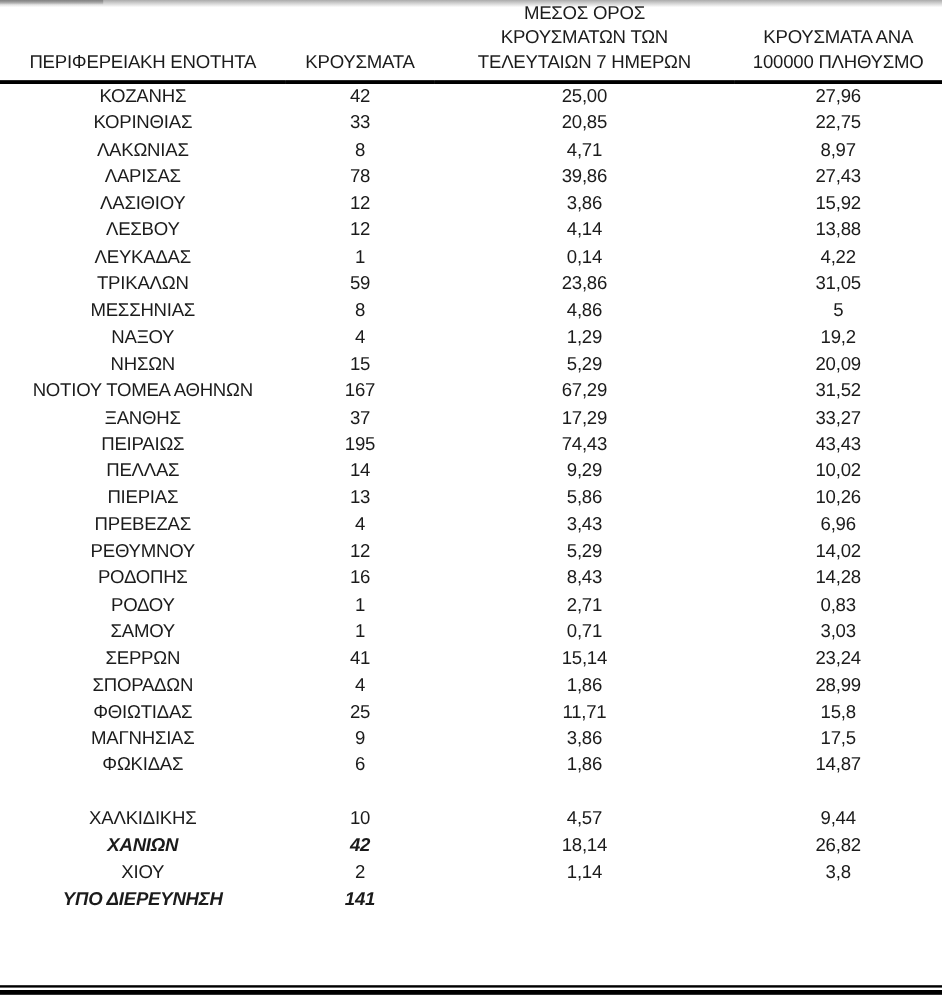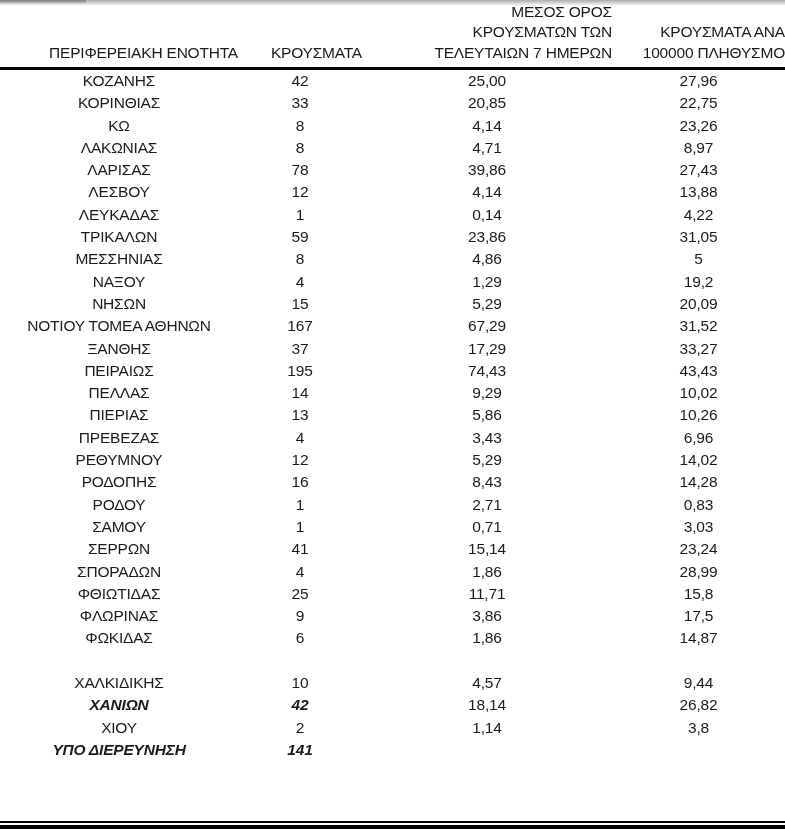--- a/index.html
+++ b/index.html
@@ -45,21 +45,20 @@
     overflow: hidden;
   }
   thead th {
     height: 63px;
     vertical-align: bottom;
     font-weight: normal;
     line-height: 20.5px;
     padding-bottom: 4px;
     white-space: pre-line;
     border-bottom: 3px solid #000000;
-    text-align: right;
   }
   tbody td {
     height: 22.3px;
     line-height: 22.3px;
     white-space: nowrap;
   }
   th:nth-child(4), td:nth-child(4) { }
   tr.emph td:nth-child(1),
   tr.emph td:nth-child(2) { font-style: italic; font-weight: bold; }
   tr.spacer td { height: 22.3px; }
@@ -107,41 +106,41 @@
           <td>27,96</td>
         </tr>
 
         <tr>
           <td>ΚΟΡΙΝΘΙΑΣ</td>
           <td>33</td>
           <td>20,85</td>
           <td>22,75</td>
         </tr>
 
-        <tr>
-          <td>ΚΩ</td>
-          <td>8</td>
-          <td>4,14</td>
-          <td>23,26</td>
-        </tr>
 
         <tr>
           <td>ΛΑΚΩΝΙΑΣ</td>
           <td>8</td>
           <td>4,71</td>
           <td>8,97</td>
         </tr>
 
         <tr>
           <td>ΛΑΡΙΣΑΣ</td>
           <td>78</td>
           <td>39,86</td>
           <td>27,43</td>
         </tr>
 
+        <tr>
+          <td>ΛΑΣΙΘΙΟΥ</td>
+          <td>12</td>
+          <td>3,86</td>
+          <td>15,92</td>
+        </tr>
 
         <tr>
           <td>ΛΕΣΒΟΥ</td>
           <td>12</td>
           <td>4,14</td>
           <td>13,88</td>
         </tr>
 
         <tr>
           <td>ΛΕΥΚΑΔΑΣ</td>
@@ -265,21 +264,21 @@
 
 
         <tr>
           <td>ΦΘΙΩΤΙΔΑΣ</td>
           <td>25</td>
           <td>11,71</td>
           <td>15,8</td>
         </tr>
 
         <tr>
-          <td>ΦΛΩΡΙΝΑΣ</td>
+          <td>ΜΑΓΝΗΣΙΑΣ</td>
           <td>9</td>
           <td>3,86</td>
           <td>17,5</td>
         </tr>
 
         <tr>
           <td>ΦΩΚΙΔΑΣ</td>
           <td>6</td>
           <td>1,86</td>
           <td>14,87</td>

